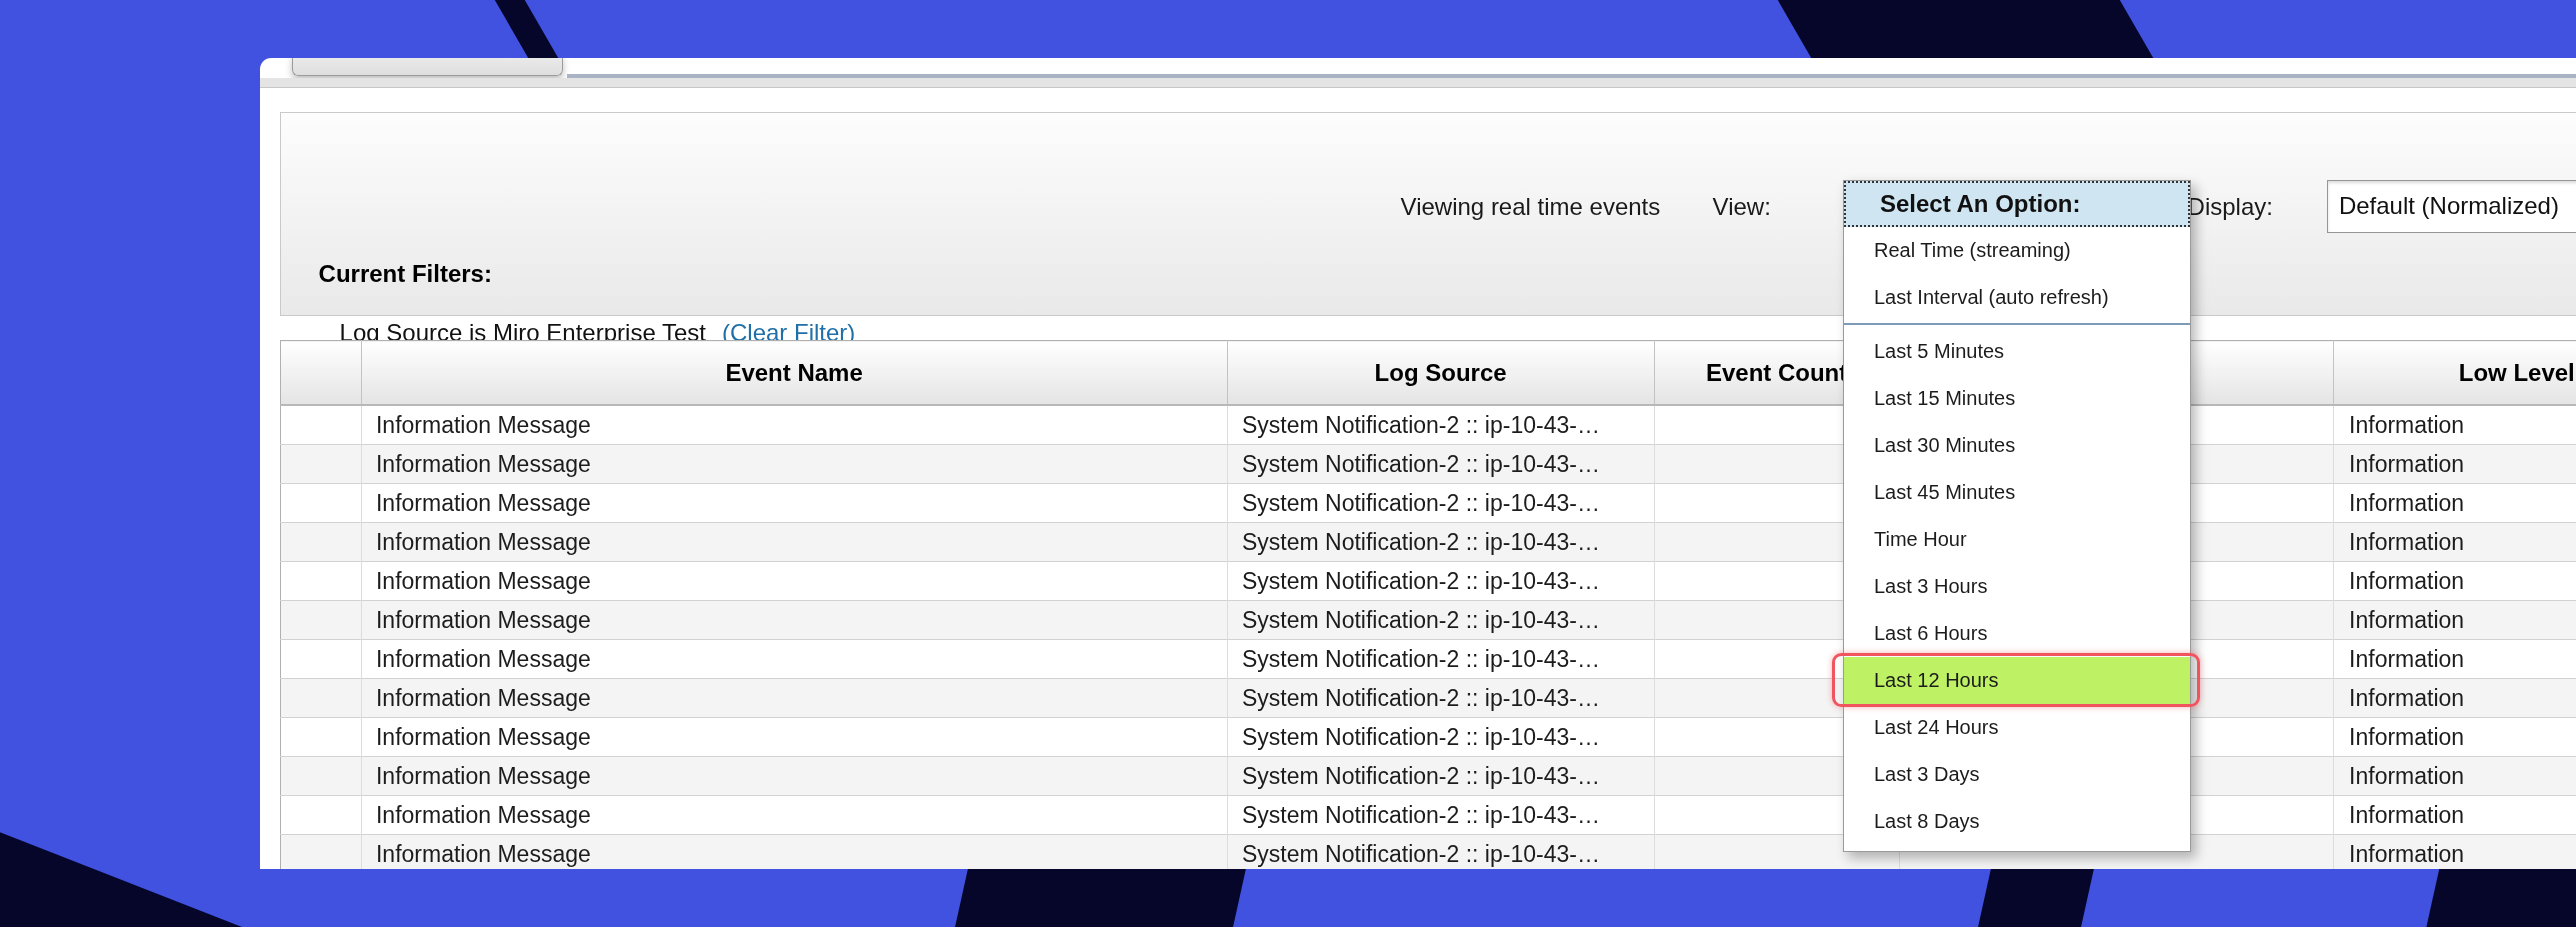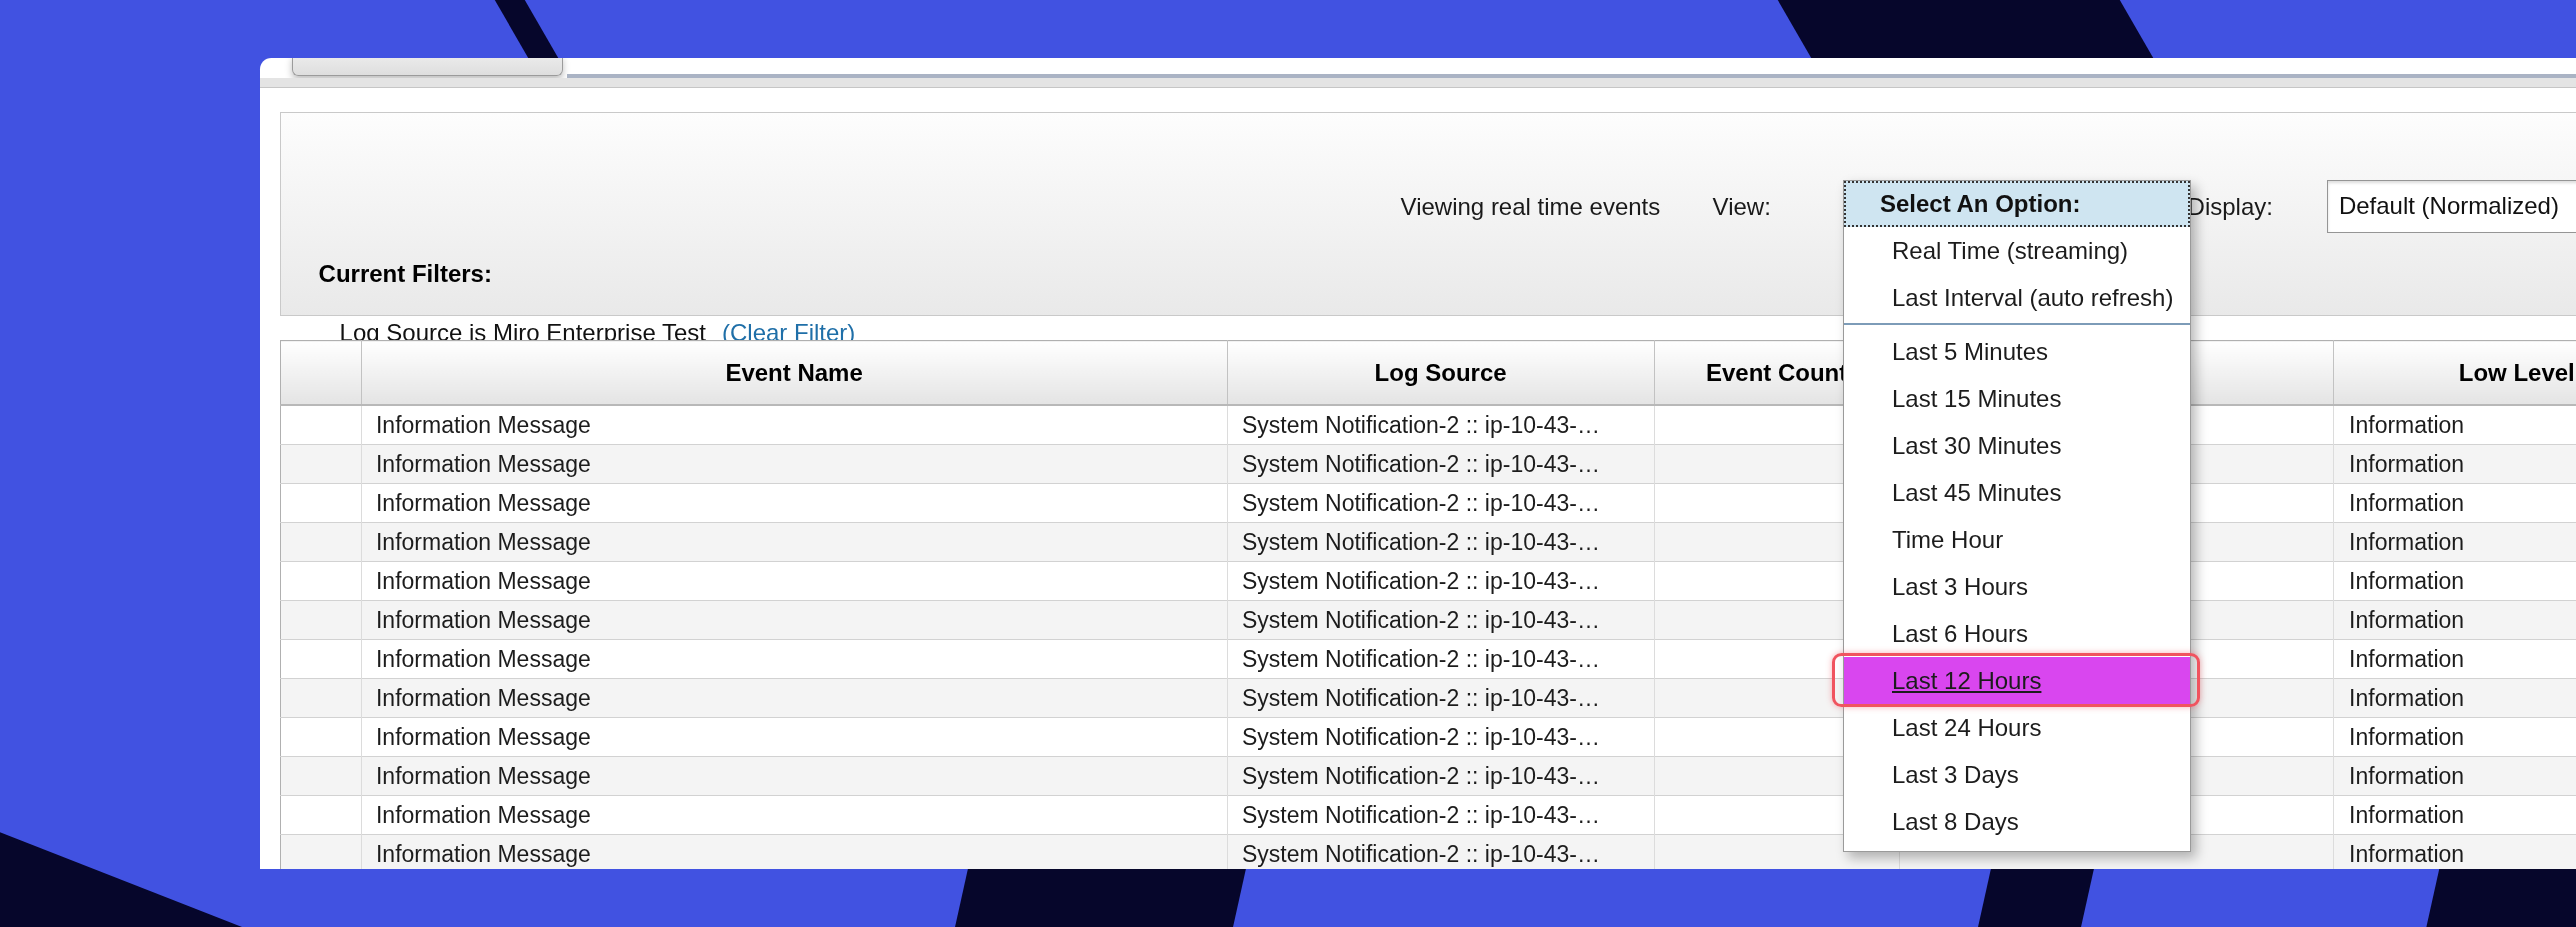--- a/index.html
+++ b/index.html
@@ -88,24 +88,24 @@
     background:#ffffff;border:1px solid #9a9a9a;
     box-shadow:5.2px 6.2px 11.3px rgba(0,0,0,.28);
     padding-bottom:6.2px;z-index:50;
   }
   .dd-header{
     height:46px;box-sizing:border-box;line-height:41px;
     background:#cfe5f1;border:2.1px dotted #333;
     font-size:24px;font-weight:bold;color:#111;padding-left:34px;cursor:pointer;
   }
   .dd-item{
-    height:47px;line-height:47px;font-size:24px;color:#1c1c1c;
-    padding-left:48px;white-space:nowrap;cursor:pointer;
-  }
-  .dd-item.hl{background:#d946ef;text-decoration:underline;}
+    height:47px;line-height:47px;font-size:20px;color:#1c1c1c;
+    padding-left:30px;white-space:nowrap;cursor:pointer;
+  }
+  .dd-item.hl{background:#bef264;}
   .dd-sep{height:5.2px;border-top:2.6px solid #7d9cb8;margin-top:2.1px;box-sizing:border-box;}
   .annotation-box{
     position:absolute;left:1572px;top:595px;width:368px;height:54px;box-sizing:border-box;
     border:3.6px solid #f0545f;border-radius:9.3px;
     box-shadow:0 0 6.2px rgba(240,84,95,.45);
     z-index:60;pointer-events:none;
   }
 </style>
 </head>
 <body>

